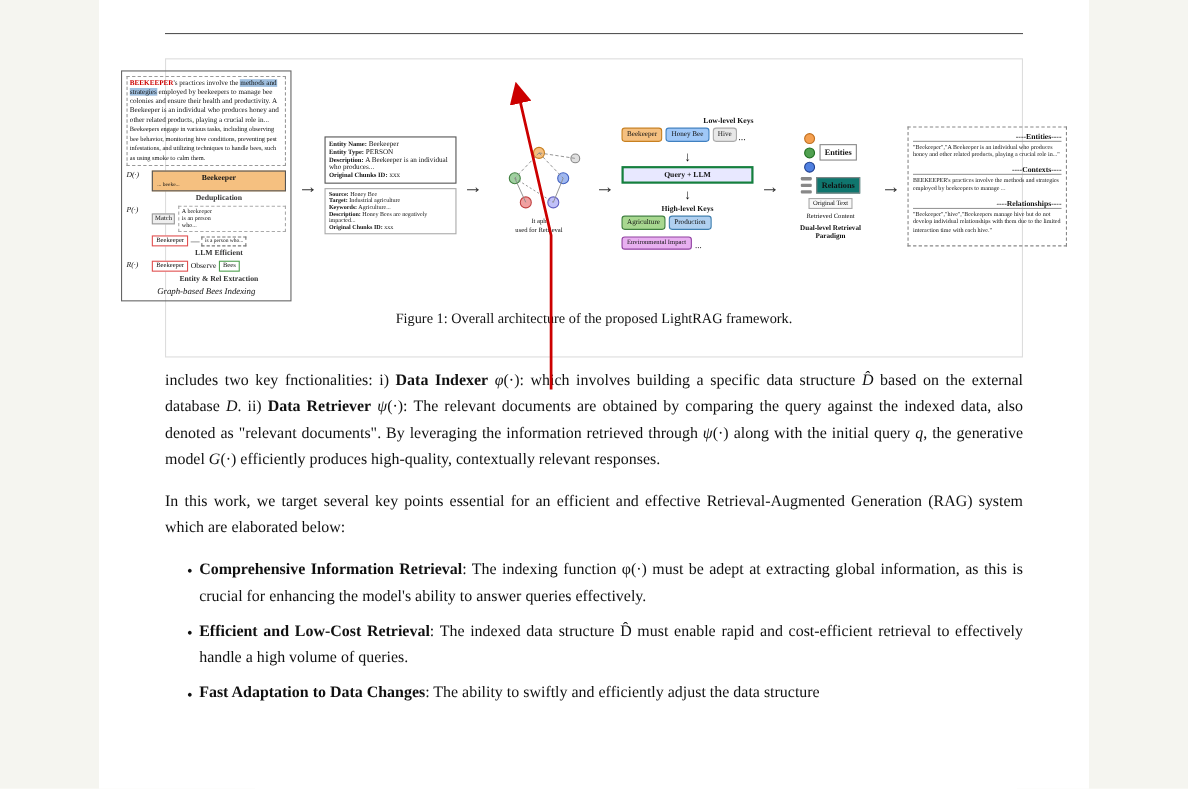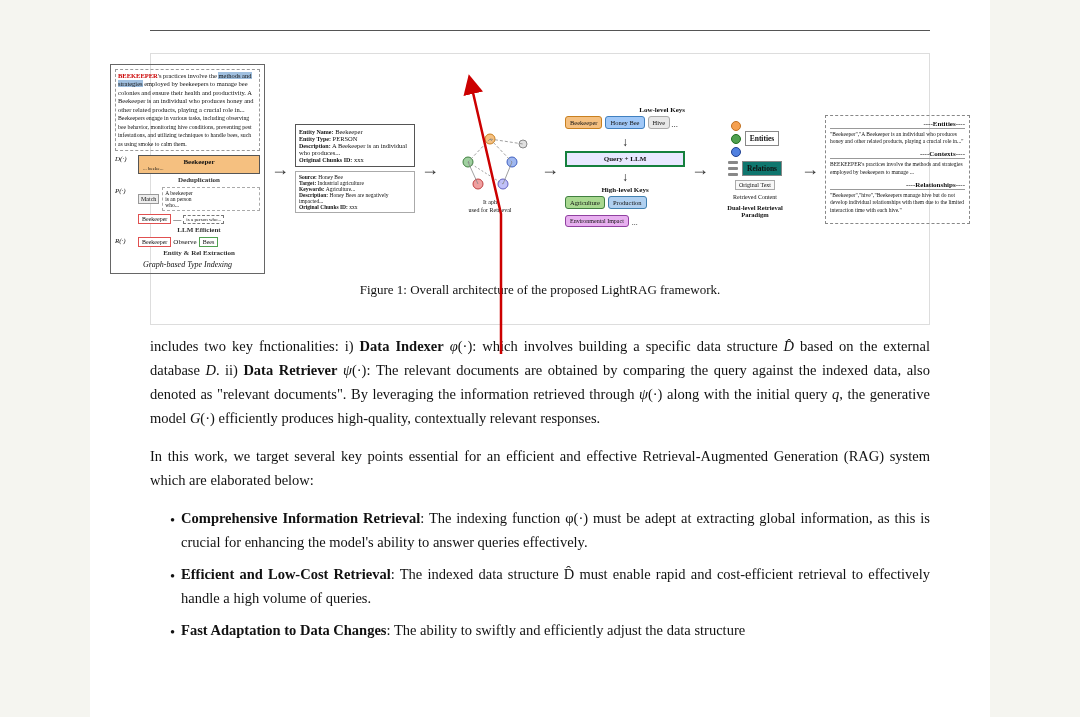--- a/index.html
+++ b/index.html
@@ -276,21 +276,21 @@
           <div class="formula-label">R(·)</div>
           <div style="flex:1;display:flex;flex-direction:column;gap:2px;">
             <div style="display:flex;align-items:center;gap:2px;">
               <div class="bk-box">Beekeeper</div>
               <span style="font-size:7px;">Observe</span>
               <div class="bees-box">Bees</div>
             </div>
             <div style="font-size:7px;text-align:center;font-weight:bold;color:#333;">Entity &amp; Rel Extraction</div>
           </div>
         </div>
-        <div class="panel-label">Graph-based Type Indexing</div>
+        <div class="panel-label">Graph-based Bees Indexing</div>
       </div>
 
       <div class="arrow-right">→</div>
 
       <div class="panel-middle">
         <div class="entity-card">
           <div><span class="label">Entity Name:</span> Beekeeper</div>
           <div><span class="label">Entity Type:</span> PERSON</div>
           <div><span class="label">Description:</span> A Beekeeper is an individual who produces...</div>
           <div><span class="label">Original Chunks ID:</span> xxx</div>

